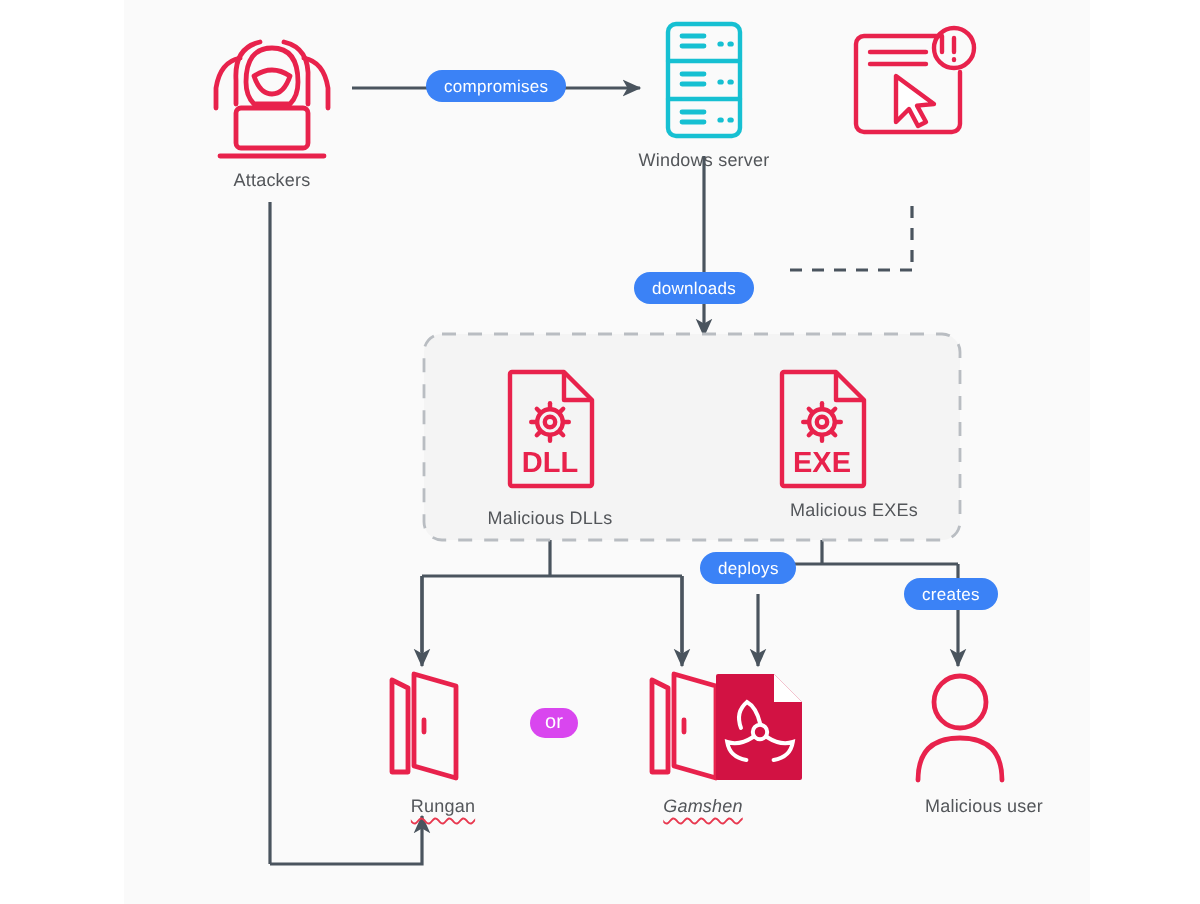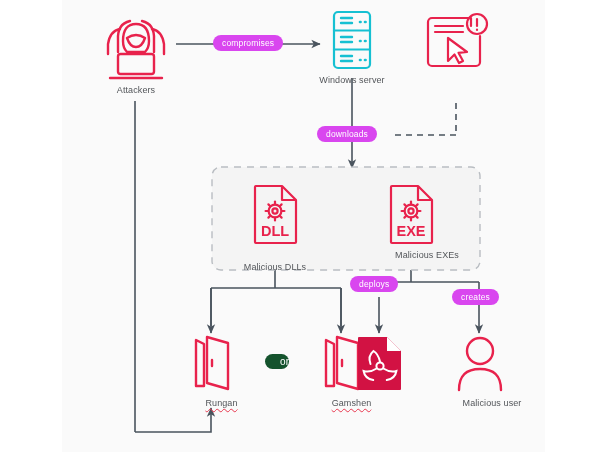--- a/index.html
+++ b/index.html
@@ -3,25 +3,25 @@
 <meta charset="utf-8">
 <style>
   html,body{margin:0;padding:0;background:#ffffff;}
   body{width:600px;height:452px;overflow:hidden;
        font-family:"Liberation Sans","DejaVu Sans",sans-serif;}
   #stage{position:relative;width:600px;height:452px;background:#ffffff;}
   #canvas{position:absolute;left:62px;top:0;width:483px;height:452px;background:#fafafa;}
   svg.layer{position:absolute;left:0;top:0;width:600px;height:452px;overflow:visible;}
   .lbl{position:absolute;text-align:center;color:#53565a;font-size:9px;line-height:11.5px;
        letter-spacing:.1px;}
-  .pill{position:absolute;background:#d946ef;color:#ffffff;border-radius:11px;
+  .pill{position:absolute;background:#3b82f6;color:#ffffff;border-radius:11px;
         font-size:8.5px;line-height:16px;height:16px;text-align:center;white-space:nowrap;
         padding:0 9px;letter-spacing:.15px;}
-  .orbadge{position:absolute;background:#14532d;color:#ffffff;border-radius:9px;
-           width:24px;height:15px;line-height:15px;font-size:10px;text-align:right;}
+  .orbadge{position:absolute;background:#d946ef;color:#ffffff;border-radius:9px;
+           width:24px;height:15px;line-height:15px;font-size:10px;text-align:center;}
   .sp{ text-decoration:underline; text-decoration-color:#e8384f;
        text-decoration-style:wavy; text-decoration-thickness:.5px;
        text-underline-offset:1.5px;padding-left:21px;}
   .ico{position:absolute;}
 </style>
 </head>
 <body>
 
 <div id="stage">
   <div id="canvas"></div>
@@ -180,25 +180,25 @@
   </svg>
 
   <svg class="ico" style="left:456px;top:334px;" width="48" height="58" viewBox="0 0 48 58">
     <g fill="none" stroke="#e8224c" stroke-width="2.4" stroke-linecap="round">
       <circle cx="24" cy="17" r="13"></circle>
       <path d="M3,56 q0,-21 21,-21 q21,0 21,21"></path>
     </g>
   </svg>
 
   <div class="pill" style="left:213px;top:35px;">compromises</div>
-  <div class="pill" style="left:317px;top:126px;">downloads</div>
+  <div class="pill" style="left:317px;top:136px;">downloads</div>
   <div class="pill" style="left:350px;top:276px;">deploys</div>
   <div class="pill" style="left:452px;top:289px;border-radius:8px;">creates</div>
   <div class="orbadge" style="left:265px;top:354px;">or</div>
 
   <div class="lbl" style="left:302px;top:75px;width:100px;">Windows server</div>
   <div class="lbl" style="left:86px;top:85px;width:100px;">Attackers</div>
-  <div class="lbl" style="left:225px;top:262px;width:100px;">Malicious DLLs</div>
+  <div class="lbl" style="left:225px;top:254px;width:100px;">Malicious DLLs</div>
   <div class="lbl" style="left:377px;top:250px;width:100px;">Malicious EXEs</div>
   <div class="lbl" style="left:161px;top:398px;width:100px;"><span class="sp">Rungan</span></div>
-  <div class="lbl" style="left:291px;top:398px;width:100px;"><span class="sp">Gamshen</span></div>
+  <div class="lbl" style="left:291px;top:398px;width:100px;font-style:italic;"><span class="sp">Gamshen</span></div>
   <div class="lbl" style="left:442px;top:398px;width:100px;">Malicious user</div>
 </div>
 
 </body></html>

